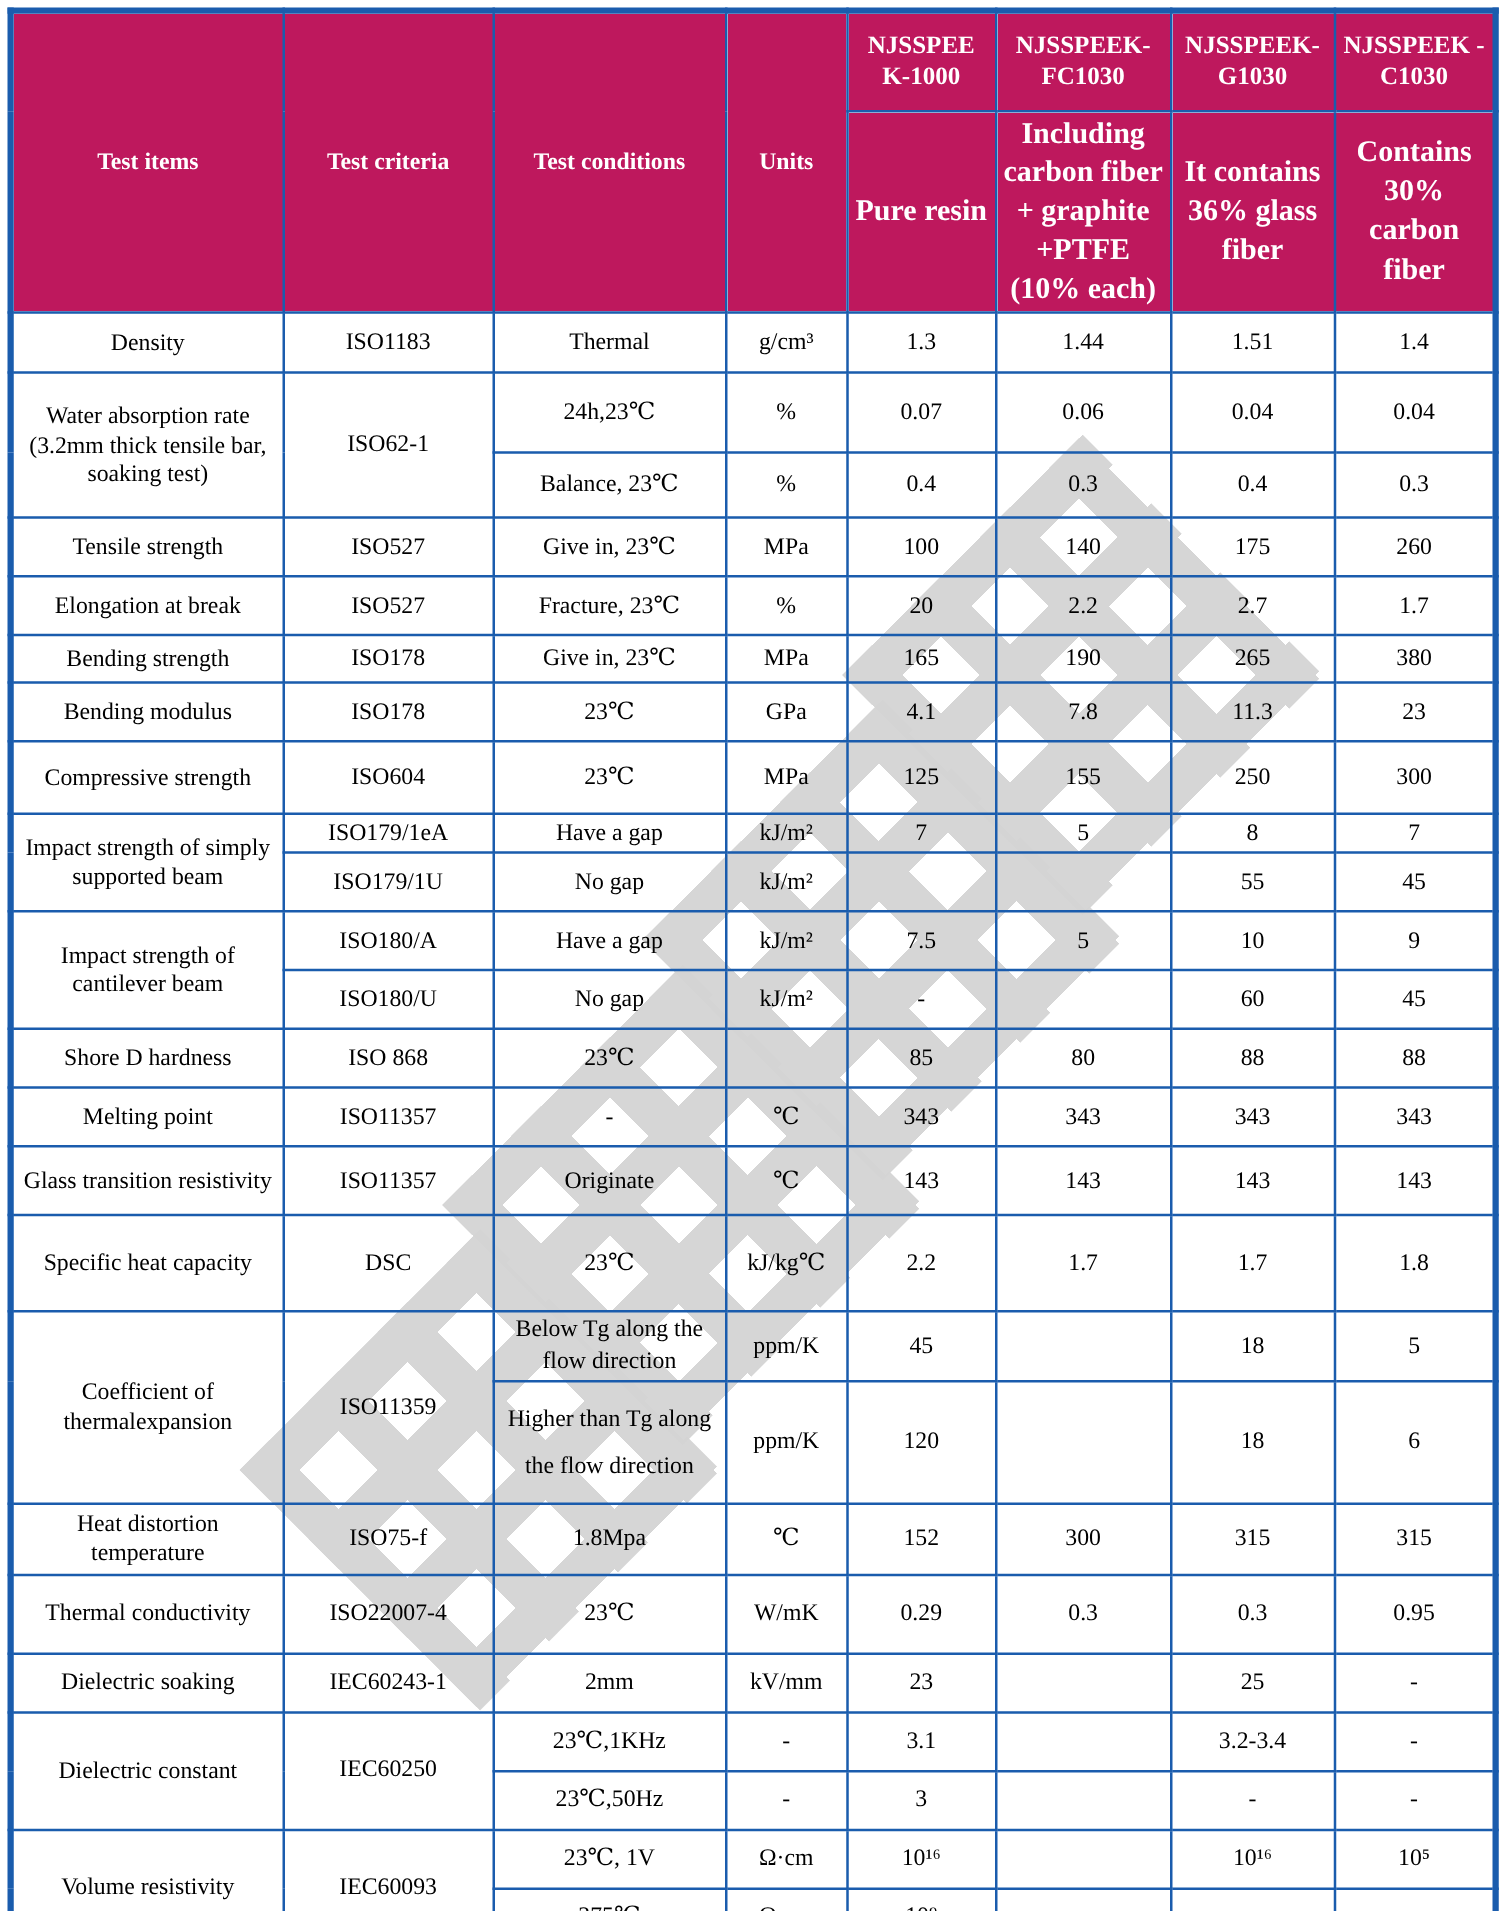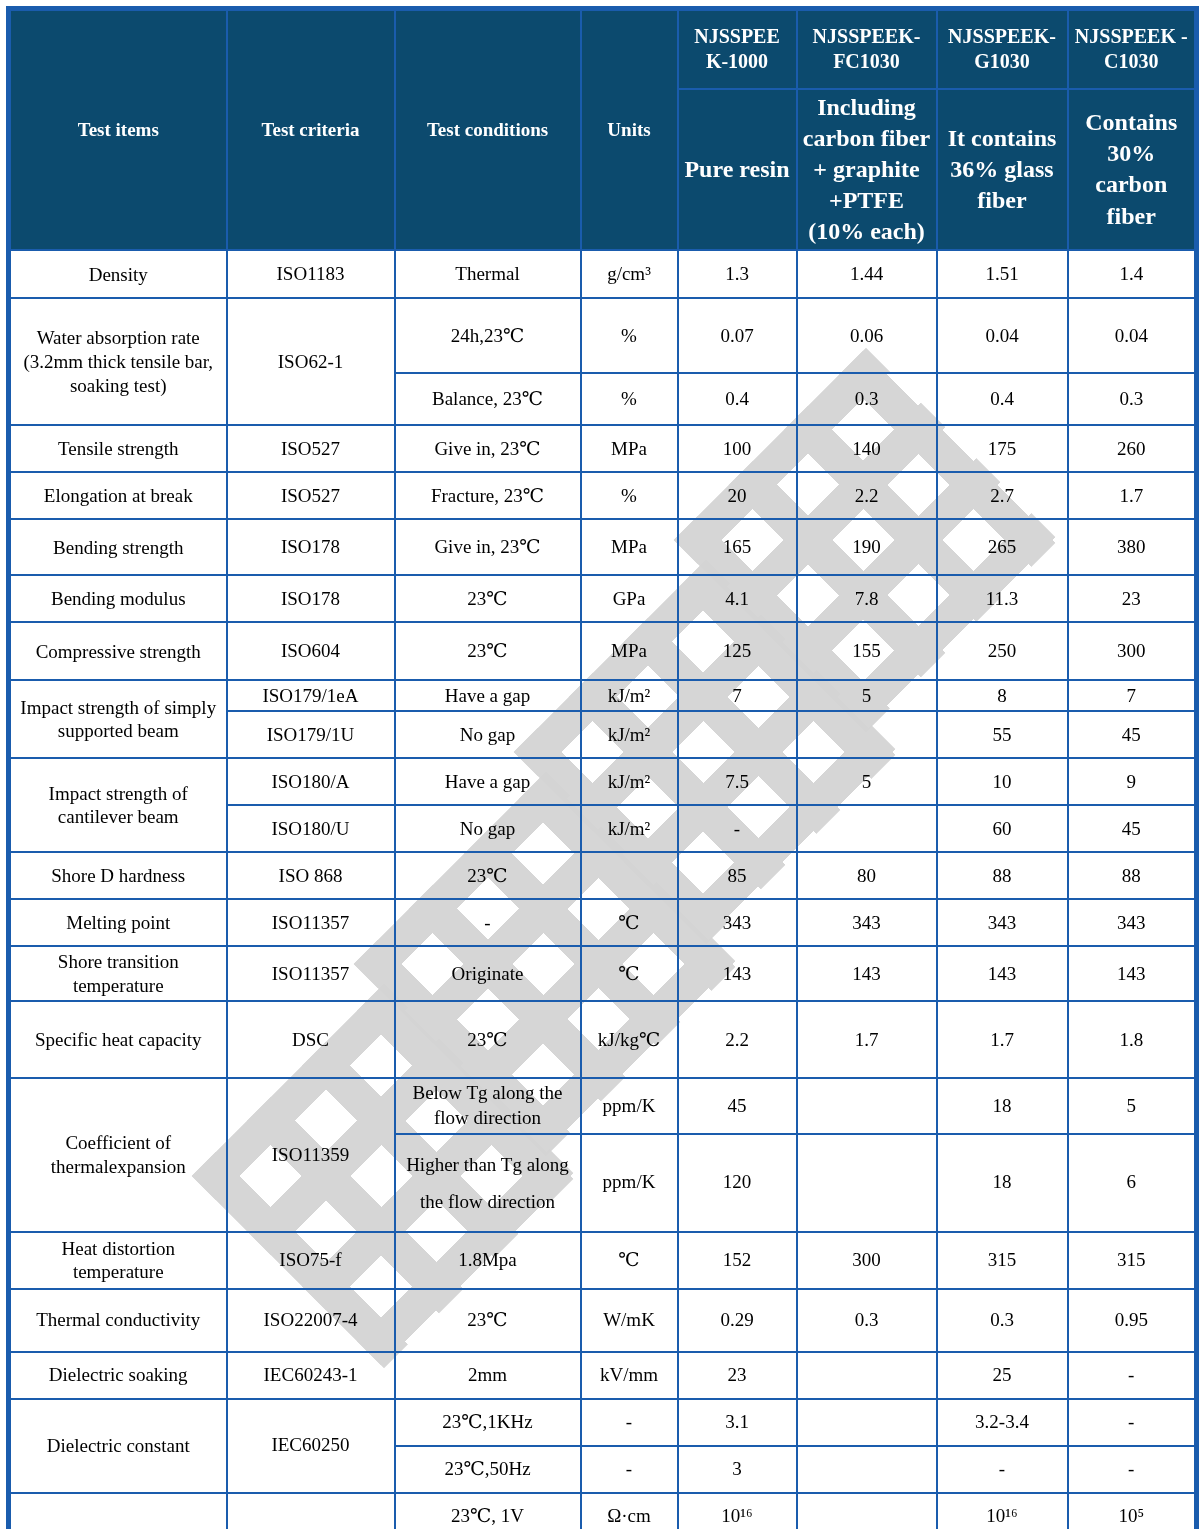--- a/index.html
+++ b/index.html
@@ -30,21 +30,21 @@
     width:1188px; margin:6px 0 0 6px;
     border:5px solid #1a5cad;
     background:transparent;
   }
   .spec th, .spec td {
     border:2px solid #1a5cad;
     text-align:center; vertical-align:middle;
     padding:2px 5px;
     overflow:hidden;
   }
-  .spec thead th { background:#0c4a6e; color:#ffffff; font-weight:bold; }
+  .spec thead th { background:#be185d; color:#ffffff; font-weight:bold; }
   .col-title { font-size:19px; }
   .prod-name { font-size:20px; line-height:1.25; }
   .prod-desc { font-size:24px; line-height:1.3; }
   .spec td { font-size:19px; line-height:1.3; background:transparent; }
   td.c-item  { line-height:1.25; }
   td.lh-tall { line-height:1.95; }
 </style>
 </head>
 <body>
 
@@ -90,21 +90,21 @@
       <tr style="height:48px">
         <td class="c-item">Density</td>
         <td>ISO1183</td>
         <td>Thermal</td>
         <td>g/cm³</td>
         <td>1.3</td>
         <td>1.44</td>
         <td>1.51</td>
         <td>1.4</td>
       </tr>
-      <tr style="height:75px">
+      <tr style="height:64px">
         <td class="c-item" rowspan="2">Water absorption rate (3.2mm thick tensile bar, soaking test)</td>
         <td rowspan="2">ISO62-1</td>
         <td>24h,23℃</td>
         <td>%</td>
         <td>0.07</td>
         <td>0.06</td>
         <td>0.04</td>
         <td>0.04</td>
       </tr>
       <tr style="height:52px">
@@ -128,21 +128,21 @@
       <tr style="height:47px">
         <td class="c-item">Elongation at break</td>
         <td>ISO527</td>
         <td>Fracture, 23℃</td>
         <td>%</td>
         <td>20</td>
         <td>2.2</td>
         <td>2.7</td>
         <td>1.7</td>
       </tr>
-      <tr style="height:56px">
+      <tr style="height:38px">
         <td class="c-item">Bending strength</td>
         <td>ISO178</td>
         <td>Give in, 23℃</td>
         <td>MPa</td>
         <td>165</td>
         <td>190</td>
         <td>265</td>
         <td>380</td>
       </tr>
       <tr style="height:47px">
@@ -217,21 +217,21 @@
         <td class="c-item">Melting point</td>
         <td>ISO11357</td>
         <td>-</td>
         <td>℃</td>
         <td>343</td>
         <td>343</td>
         <td>343</td>
         <td>343</td>
       </tr>
       <tr style="height:55px">
-        <td class="c-item">Shore transition temperature</td>
+        <td class="c-item">Glass transition resistivity</td>
         <td>ISO11357</td>
         <td>Originate</td>
         <td>℃</td>
         <td>143</td>
         <td>143</td>
         <td>143</td>
         <td>143</td>
       </tr>
       <tr style="height:77px">
         <td class="c-item">Specific heat capacity</td>

